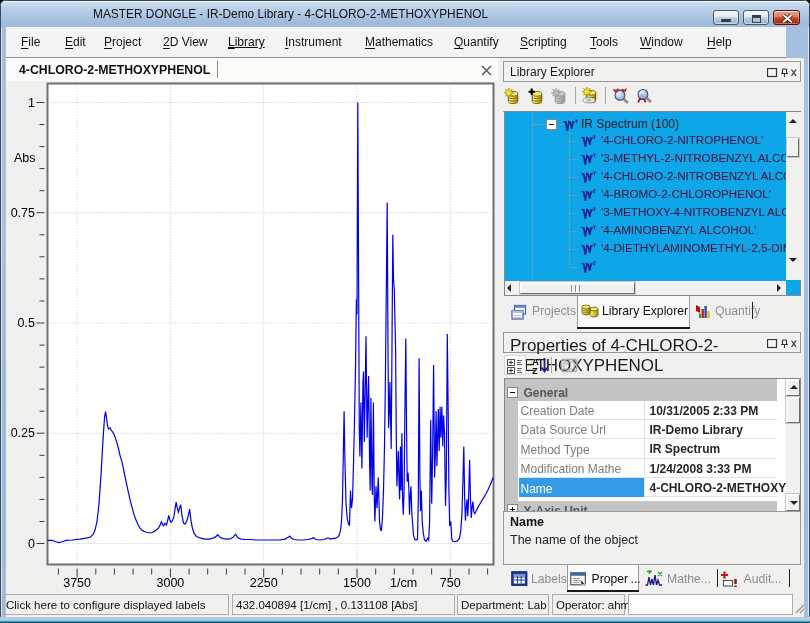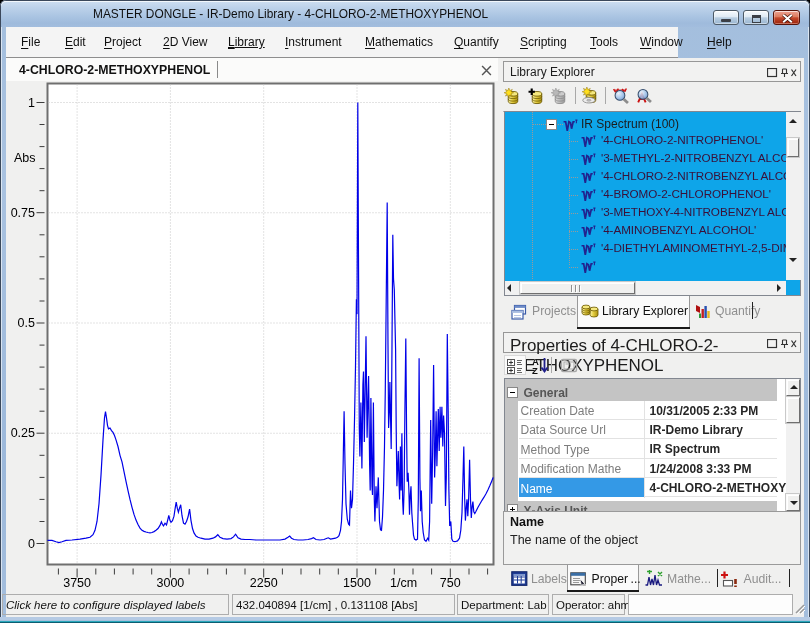--- a/index.html
+++ b/index.html
@@ -11,21 +11,21 @@
  box-shadow:inset 0 1px 0 rgba(255,255,255,.75);}
 .abs{position:absolute;}
 
 #title{left:93px;top:6.5px;font-size:11.9px;color:#101010;}
 .capbtn{position:absolute;top:10px;height:15px;border:1px solid #4d5a66;border-radius:3px;
  background:linear-gradient(180deg,#f6fafd 0%,#dfeaf4 45%,#bacfe2 52%,#9fbad4 90%,#adc4da 100%);
  box-shadow:inset 0 1px 0 rgba(255,255,255,.9), inset 0 0 0 1px rgba(255,255,255,.4);}
 #btnclose{background:linear-gradient(180deg,#eda192 0%,#dd7c5f 45%,#c64a2e 52%,#a52c12 88%,#bf4a2d 100%);
  border:1px solid #571309;box-shadow:inset 0 1px 0 rgba(255,255,255,.55), inset 0 0 0 1px rgba(255,255,255,.25);}
 
-#menubar{left:6px;top:27px;width:672px;height:31px;background:#f4f4f4;border-bottom:1px solid #8e8e8e;}
+#menubar{left:6px;top:27px;width:780px;height:31px;background:#f4f4f4;border-bottom:1px solid #8e8e8e;}
 #menubar span{position:absolute;top:8px;font-size:12px;color:#101010;}
 #menubar u{text-decoration:underline;text-underline-offset:2px;}
 
 #client{left:6px;top:58px;width:798px;height:534px;background:#f0f0ef;}
 #tabbar{left:0;top:0;width:491.5px;height:23px;background:#fbfbfa;}
 #doctab{left:13px;top:5px;font-size:12.3px;font-weight:bold;color:#111;}
 #tabsep{left:210.5px;top:3px;width:1px;height:17px;background:#8a8a8a;}
 .ptitle{border:1px solid #979797;background:#f2f2f1;}
 .ptext{position:absolute;left:6px;top:3px;font-size:12px;color:#1c1c1c;}
 .tbar-sep{position:absolute;width:1px;background:#a8a8a8;}
@@ -429,21 +429,21 @@
 <svg class="abs" style="left:223.5px;top:512.5px" width="18" height="17" viewBox="0 0 18 17">
 <path d="M3.5,0.5 v7 M0,4 h7" stroke="#cc1111" stroke-width="2.2"></path>
 <rect x="2.5" y="9.5" width="9" height="5.5" fill="#fff" stroke="#555" stroke-width="1.1"></rect>
 <path d="M14.5,8 v5 M14.5,14.5 v1.5" stroke="#8a2a10" stroke-width="2.6"></path>
         </svg>
 <div class="tabtxt" style="left:246.0px;top:514.0px;">Audit...</div>
 <div class="abs" style="left:291.5px;top:511.0px;width:1px;height:18px;background:#222;"></div>
   </div>
  </div>
  <div class="abs" id="status">
-  <div class="sbox" style="left:-4px;width:227px;font-style:italic;">
+  <div class="sbox" style="left:-4px;width:227px;">
         <span>Click here to configure displayed labels</span>
       </div>
 <div class="sbox" style="left:226px;width:223px;">
         <span>432.040894 [1/cm] , 0.131108 [Abs]</span>
       </div>
 <div class="sbox" style="left:451px;width:92px;">
         <span>Department: Lab</span>
       </div>
 <div class="sbox" style="left:546px;width:73px;">
         <span>Operator: ahm</span>

